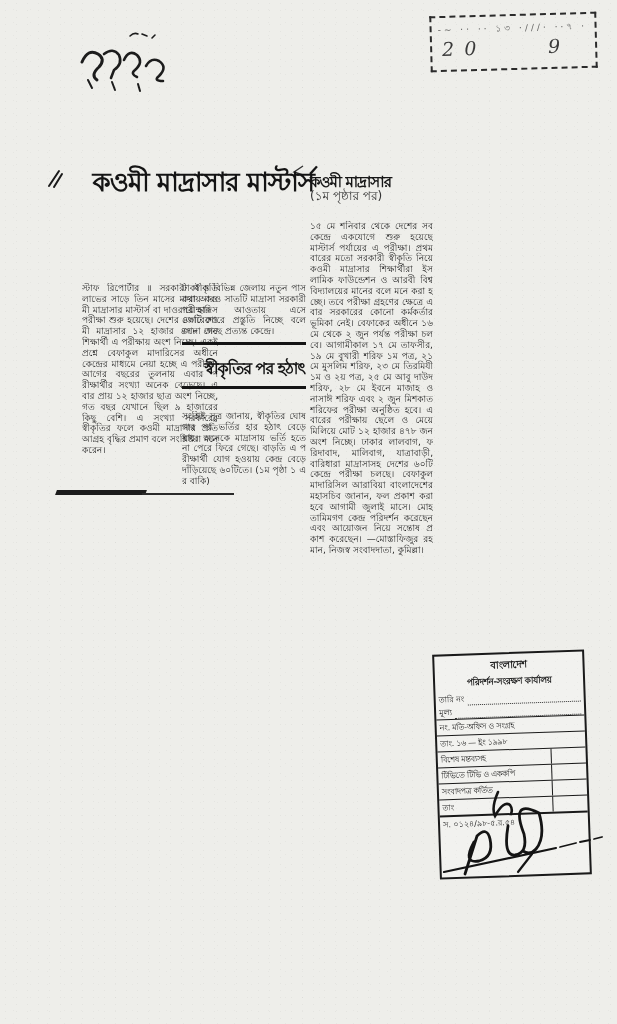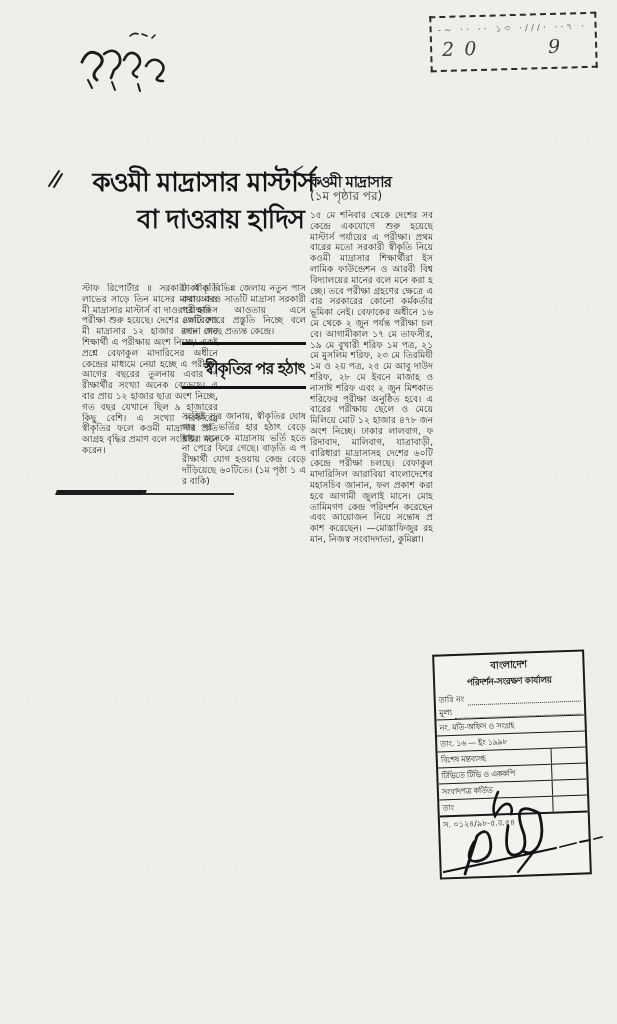--- a/index.html
+++ b/index.html
@@ -41,21 +41,21 @@
     padding:13px 1px 7px;font-size:16px;font-weight:bold;line-height:21px;text-align:right;
     letter-spacing:-1px;color:#141414;}
   #mid-para2{margin-top:22px;height:84px;}
   #left-rule{left:56px;top:489px;width:180px;height:8px;}
   #left-rule .thick{position:absolute;left:0;top:1px;width:90px;height:5px;background:#1c1c1c;transform:skewX(-20deg);}
   #left-rule .thin{position:absolute;left:86px;top:4px;width:92px;height:2px;background:#2a2a2a;}
   
   #col-right{left:310px;top:174px;width:123px;}
   #col-right .hdr{font-size:15px;font-weight:bold;line-height:17px;letter-spacing:-1px;color:#161616;}
   #col-right .cont{font-size:12px;line-height:10px;color:#333;}
-  #right-body{margin-top:9px;height:516px;}
+  #right-body{margin-top:20px;height:516px;}
   
   #stamp-form{
     left:436px;top:652px;width:148px;
     border:2.5px solid #1a1a1a;transform:rotate(-2deg);
     font-size:8px;color:#1f1f1f;background:rgba(255,255,255,0.25);
   }
   #stamp-form .t1{text-align:center;font-weight:bold;font-size:10px;padding-top:3px;letter-spacing:-0.5px;}
   #stamp-form .t2{text-align:center;font-weight:bold;font-size:9px;letter-spacing:-0.5px;padding-bottom:2px;}
   .sf-field{display:flex;align-items:flex-end;padding:0 3px;height:13px;font-size:8px;}
   .sf-field .dots{flex:1;border-bottom:1.2px dotted #333;margin-left:3px;height:9px;}
@@ -97,21 +97,20 @@
         <path d="M8,19 L16,6"></path>
     </g>
   </svg>
 
   <svg class="abs stray-mark" viewBox="0 0 14 14">
     <path d="M12,2 L3,8 L12,11" fill="none" stroke="#333" stroke-width="1.4"></path>
   </svg>
 
   <div id="headline" class="abs">
     <div class="h1">কওমী মাদ্রাসার মাস্টার্স</div>
-    <div class="h2">বা দাওরায় হাদিস</div>
   </div>
 
   <div id="col-left" class="abs bodytext">স্টাফ রিপোর্টার ॥ সরকারী স্বীকৃতি লাভের সাড়ে তিন মাসের মাথায় কওমী মাদ্রাসার মাস্টার্স বা দাওরায়ে হাদিস পরীক্ষা শুরু হয়েছে। দেশের ৪৩টি কওমী মাদ্রাসার ১২ হাজার ৪৭৮ জন শিক্ষার্থী এ পরীক্ষায় অংশ নিচ্ছে। একই প্রশ্নে বেফাকুল মাদারিসের অধীনে কেন্দ্রের মাধ্যমে নেয়া হচ্ছে এ পরীক্ষা। আগের বছরের তুলনায় এবার পরীক্ষার্থীর সংখ্যা অনেক বেড়েছে। এবার প্রায় ১২ হাজার ছাত্র অংশ নিচ্ছে, গত বছর যেখানে ছিল ৯ হাজারের কিছু বেশি। এ সংখ্যা সরকারের স্বীকৃতির ফলে কওমী মাদ্রাসার প্রতি আগ্রহ বৃদ্ধির প্রমাণ বলে সংশ্লিষ্টরা মনে করেন।</div>
 
   <div id="col-mid" class="abs">
     <div id="mid-para1" class="bodytext">ঢাকা ও বিভিন্ন জেলায় নতুন পাস করা আরও সাতটি মাদ্রাসা সরকারী পরীক্ষার আওতায় এসে জোরেশোরে প্রস্তুতি নিচ্ছে বলে জানা গেছে প্রত্যন্ত কেন্দ্রে।</div>
     <div id="subhead">
       <div>স্বীকৃতির পর হঠাৎ</div>
     </div>
     <div id="mid-para2" class="bodytext">সংশ্লিষ্ট সূত্র জানায়, স্বীকৃতির ঘোষণার পর ভর্তির হার হঠাৎ বেড়ে যায়। অনেকে মাদ্রাসায় ভর্তি হতে না পেরে ফিরে গেছে। বাড়তি এ পরীক্ষার্থী যোগ হওয়ায় কেন্দ্র বেড়ে দাঁড়িয়েছে ৬০টিতে। (১ম পৃষ্ঠা ১ এর বাকি)</div>

